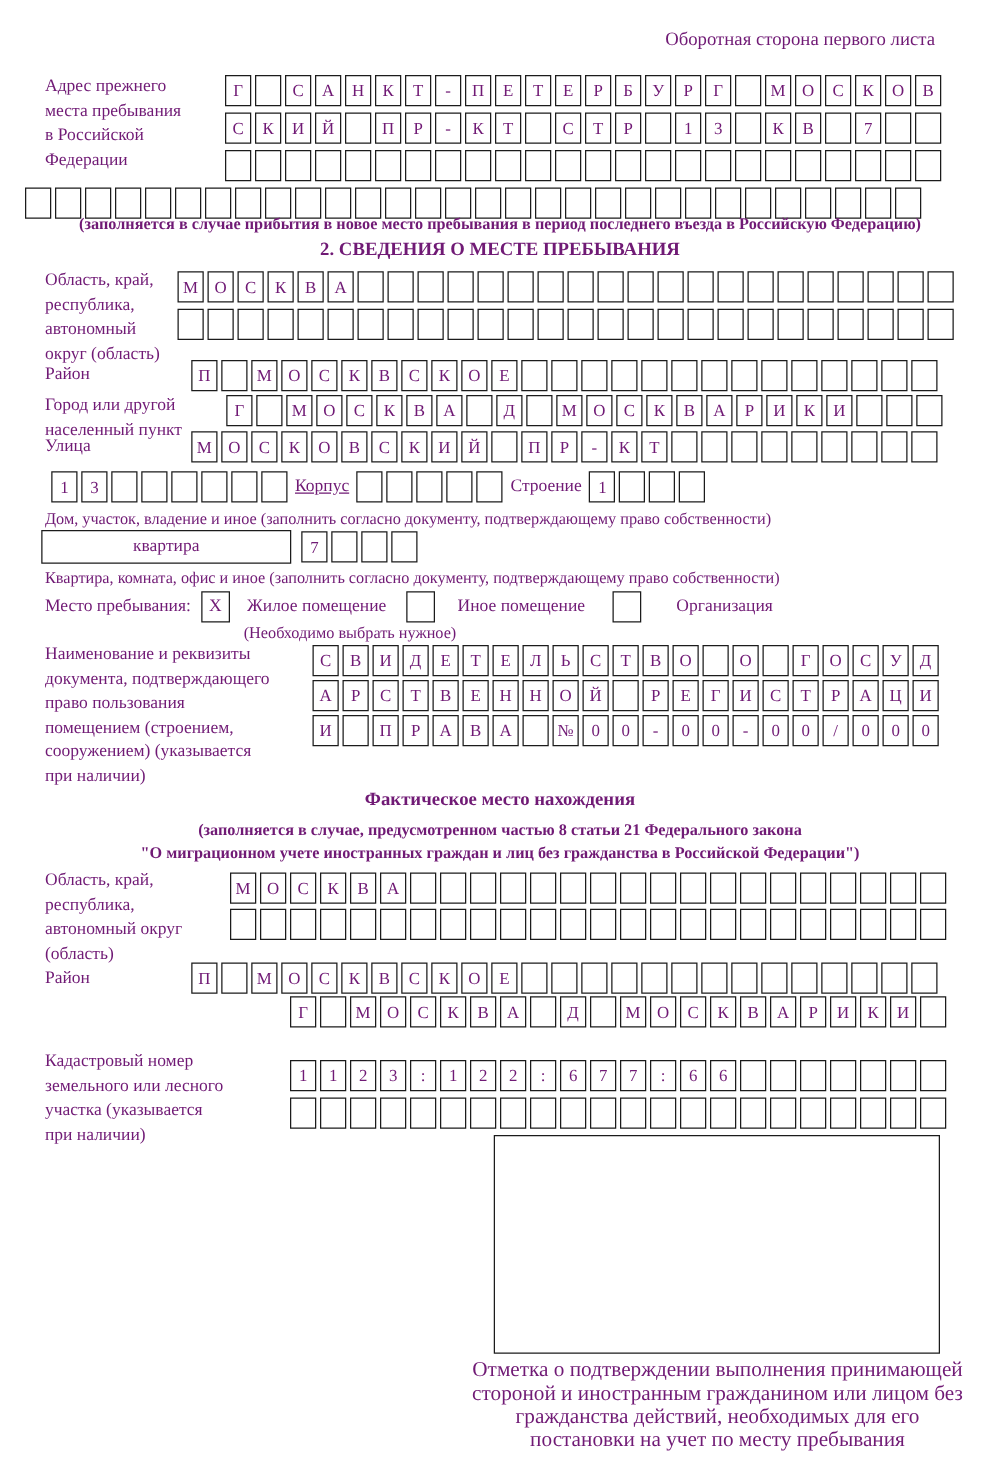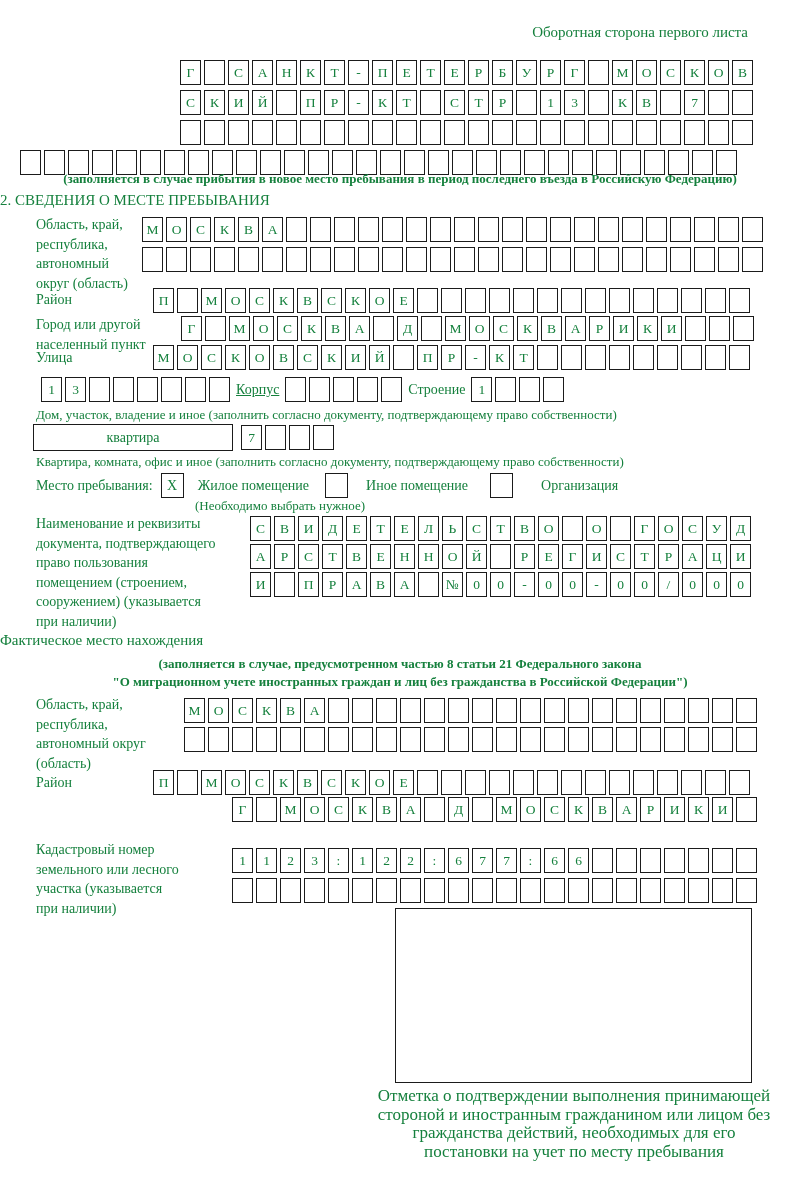--- a/index.html
+++ b/index.html
@@ -1,28 +1,28 @@
 <!DOCTYPE html>
 <html><head>
 <meta charset="utf-8">
 <style>
   html,body{margin:0;padding:0;background:#fff;}
   .page{
     position:relative;
     width:800px;height:1180px;
     background:#ffffff;
-    color:#15803d;
+    color:#701a75;
     font-family:"Liberation Serif","DejaVu Serif",serif;
     overflow:hidden;
   }
   .abs{position:absolute;}
   .hdr{font-size:15px;}
   .lbl{font-size:14px;line-height:19.5px;white-space:pre-line;}
   .small{font-size:13px;}
-  .title{font-size:15px;font-weight:normal;width:100%;}
+  .title{font-size:15px;font-weight:bold;text-align:center;width:100%;}
   .center{text-align:center;width:100%;font-weight:bold;}
   .cellrow{display:flex;gap:3px;position:absolute;}
   .cell{
     flex:0 0 auto;box-sizing:border-box;
     width:21px;height:25px;
     border:1.5px solid #1b1b1b;background:#fff;
     display:flex;align-items:center;justify-content:center;
     font-size:13.5px;
   }
   .widebox{
@@ -40,20 +40,24 @@
   .stampbox{box-sizing:border-box;border:1.8px solid #1b1b1b;background:#fff;}
   .caption{font-size:17px;line-height:18.5px;text-align:center;}
 </style>
 </head>
 <body>
 
 <div class="page">
 
   <div class="abs hdr" style="top:24px;right:52px;">Оборотная сторона первого листа</div>
 
+  <div class="abs lbl" style="left:36px;top:60px;">Адрес прежнего
+места пребывания
+в Российской
+Федерации</div>
   <div class="cellrow" style="left:180px;top:60px;">
       <span class="cell">Г</span>
       <span class="cell">&nbsp;</span>
       <span class="cell">С</span>
       <span class="cell">А</span>
       <span class="cell">Н</span>
       <span class="cell">К</span>
       <span class="cell">Т</span>
       <span class="cell">-</span>
       <span class="cell">П</span>

